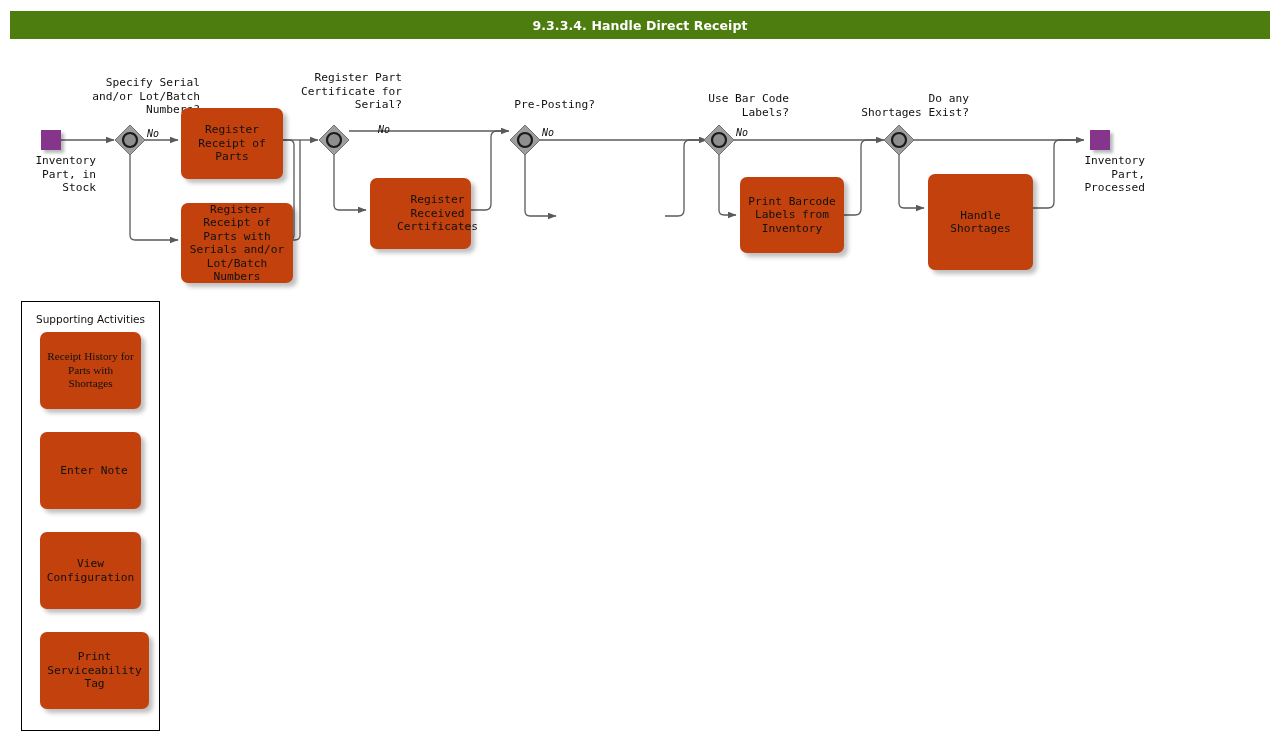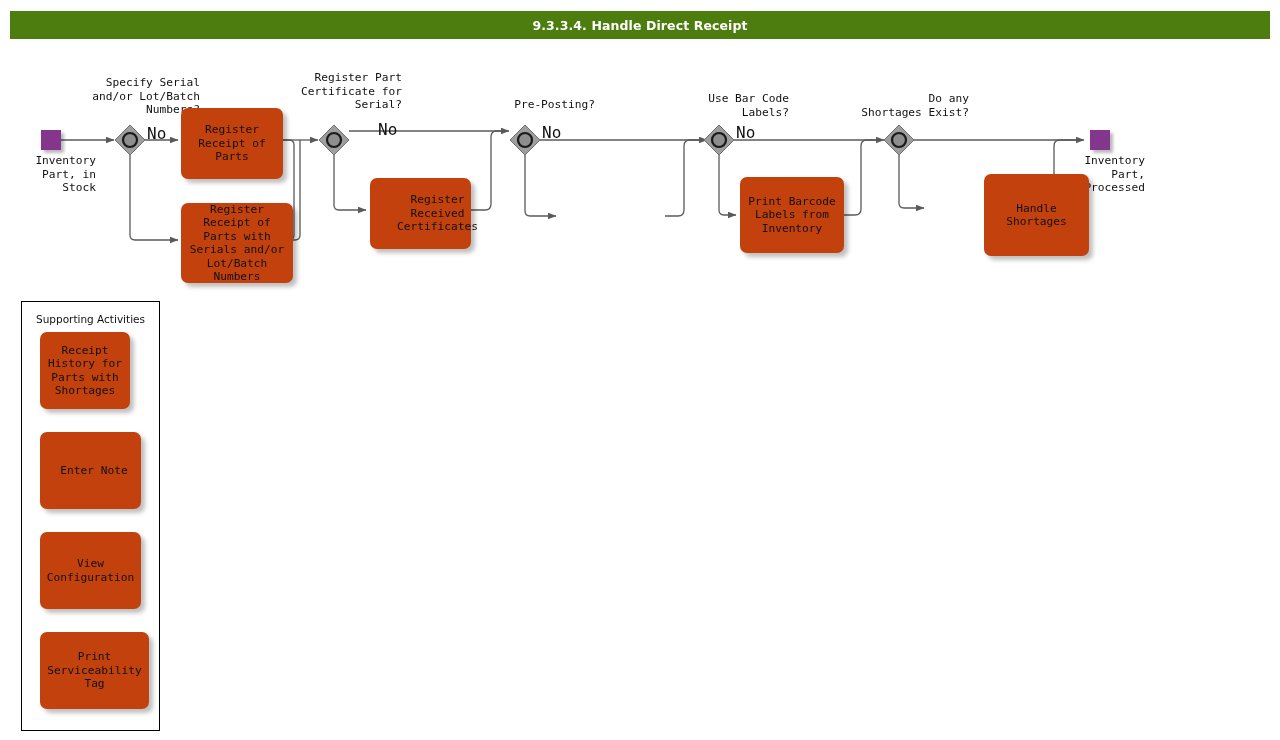--- a/index.html
+++ b/index.html
@@ -81,23 +81,24 @@
   .lbl {
     position: absolute;
     text-align: right;
     font-size: 11.2px;
     line-height: 13.6px;
     color: #111111;
     white-space: pre-line;
   }
   .lbl-no {
     position: absolute;
-    font-size: 16px;
+    font-size: 10px;
     line-height: 13px;
     color: #111111;
+    font-style: italic;
   }
 
   
   .support-panel {
     position: absolute;
     left: 21px;
     top: 301px;
     width: 139px;
     height: 430px;
     border: 1.6px solid #000000;
@@ -236,29 +237,29 @@
 
   <div class="node task" style="left:370px; top:178px; width:101px; height:71px;padding-left:39px;">Register
 Received
 Certificates</div>
 
 
   <div class="node task" style="left:740px; top:177px; width:104px; height:76px;">Print Barcode
 Labels from
 Inventory</div>
 
-  <div class="node task" style="left:984px; top:174px; width:105px; height:82px;">Handle
+  <div class="node task" style="left:928px; top:174px; width:105px; height:96px;">Handle
 Shortages</div>
 
 </div>
 
 <div class="support-panel"></div>
 <div class="support-title">Supporting Activities</div>
 
-<div class="node task" style="left:40px; top:332px; width:90px; height:77px;">Receipt History
+<div class="node task" style="left:40px; top:332px; width:101px; height:77px;font-family:Liberation Serif, serif;">Receipt History
 for Parts with
 Shortages</div>
 
 <div class="node task" style="left:40px; top:432px; width:101px; height:77px;padding-left:12px;">Enter Note</div>
 
 <div class="node task" style="left:40px; top:532px; width:101px; height:77px;">View
 Configuration</div>
 
 <div class="node task" style="left:40px; top:632px; width:109px; height:77px;">Print
 Serviceability

